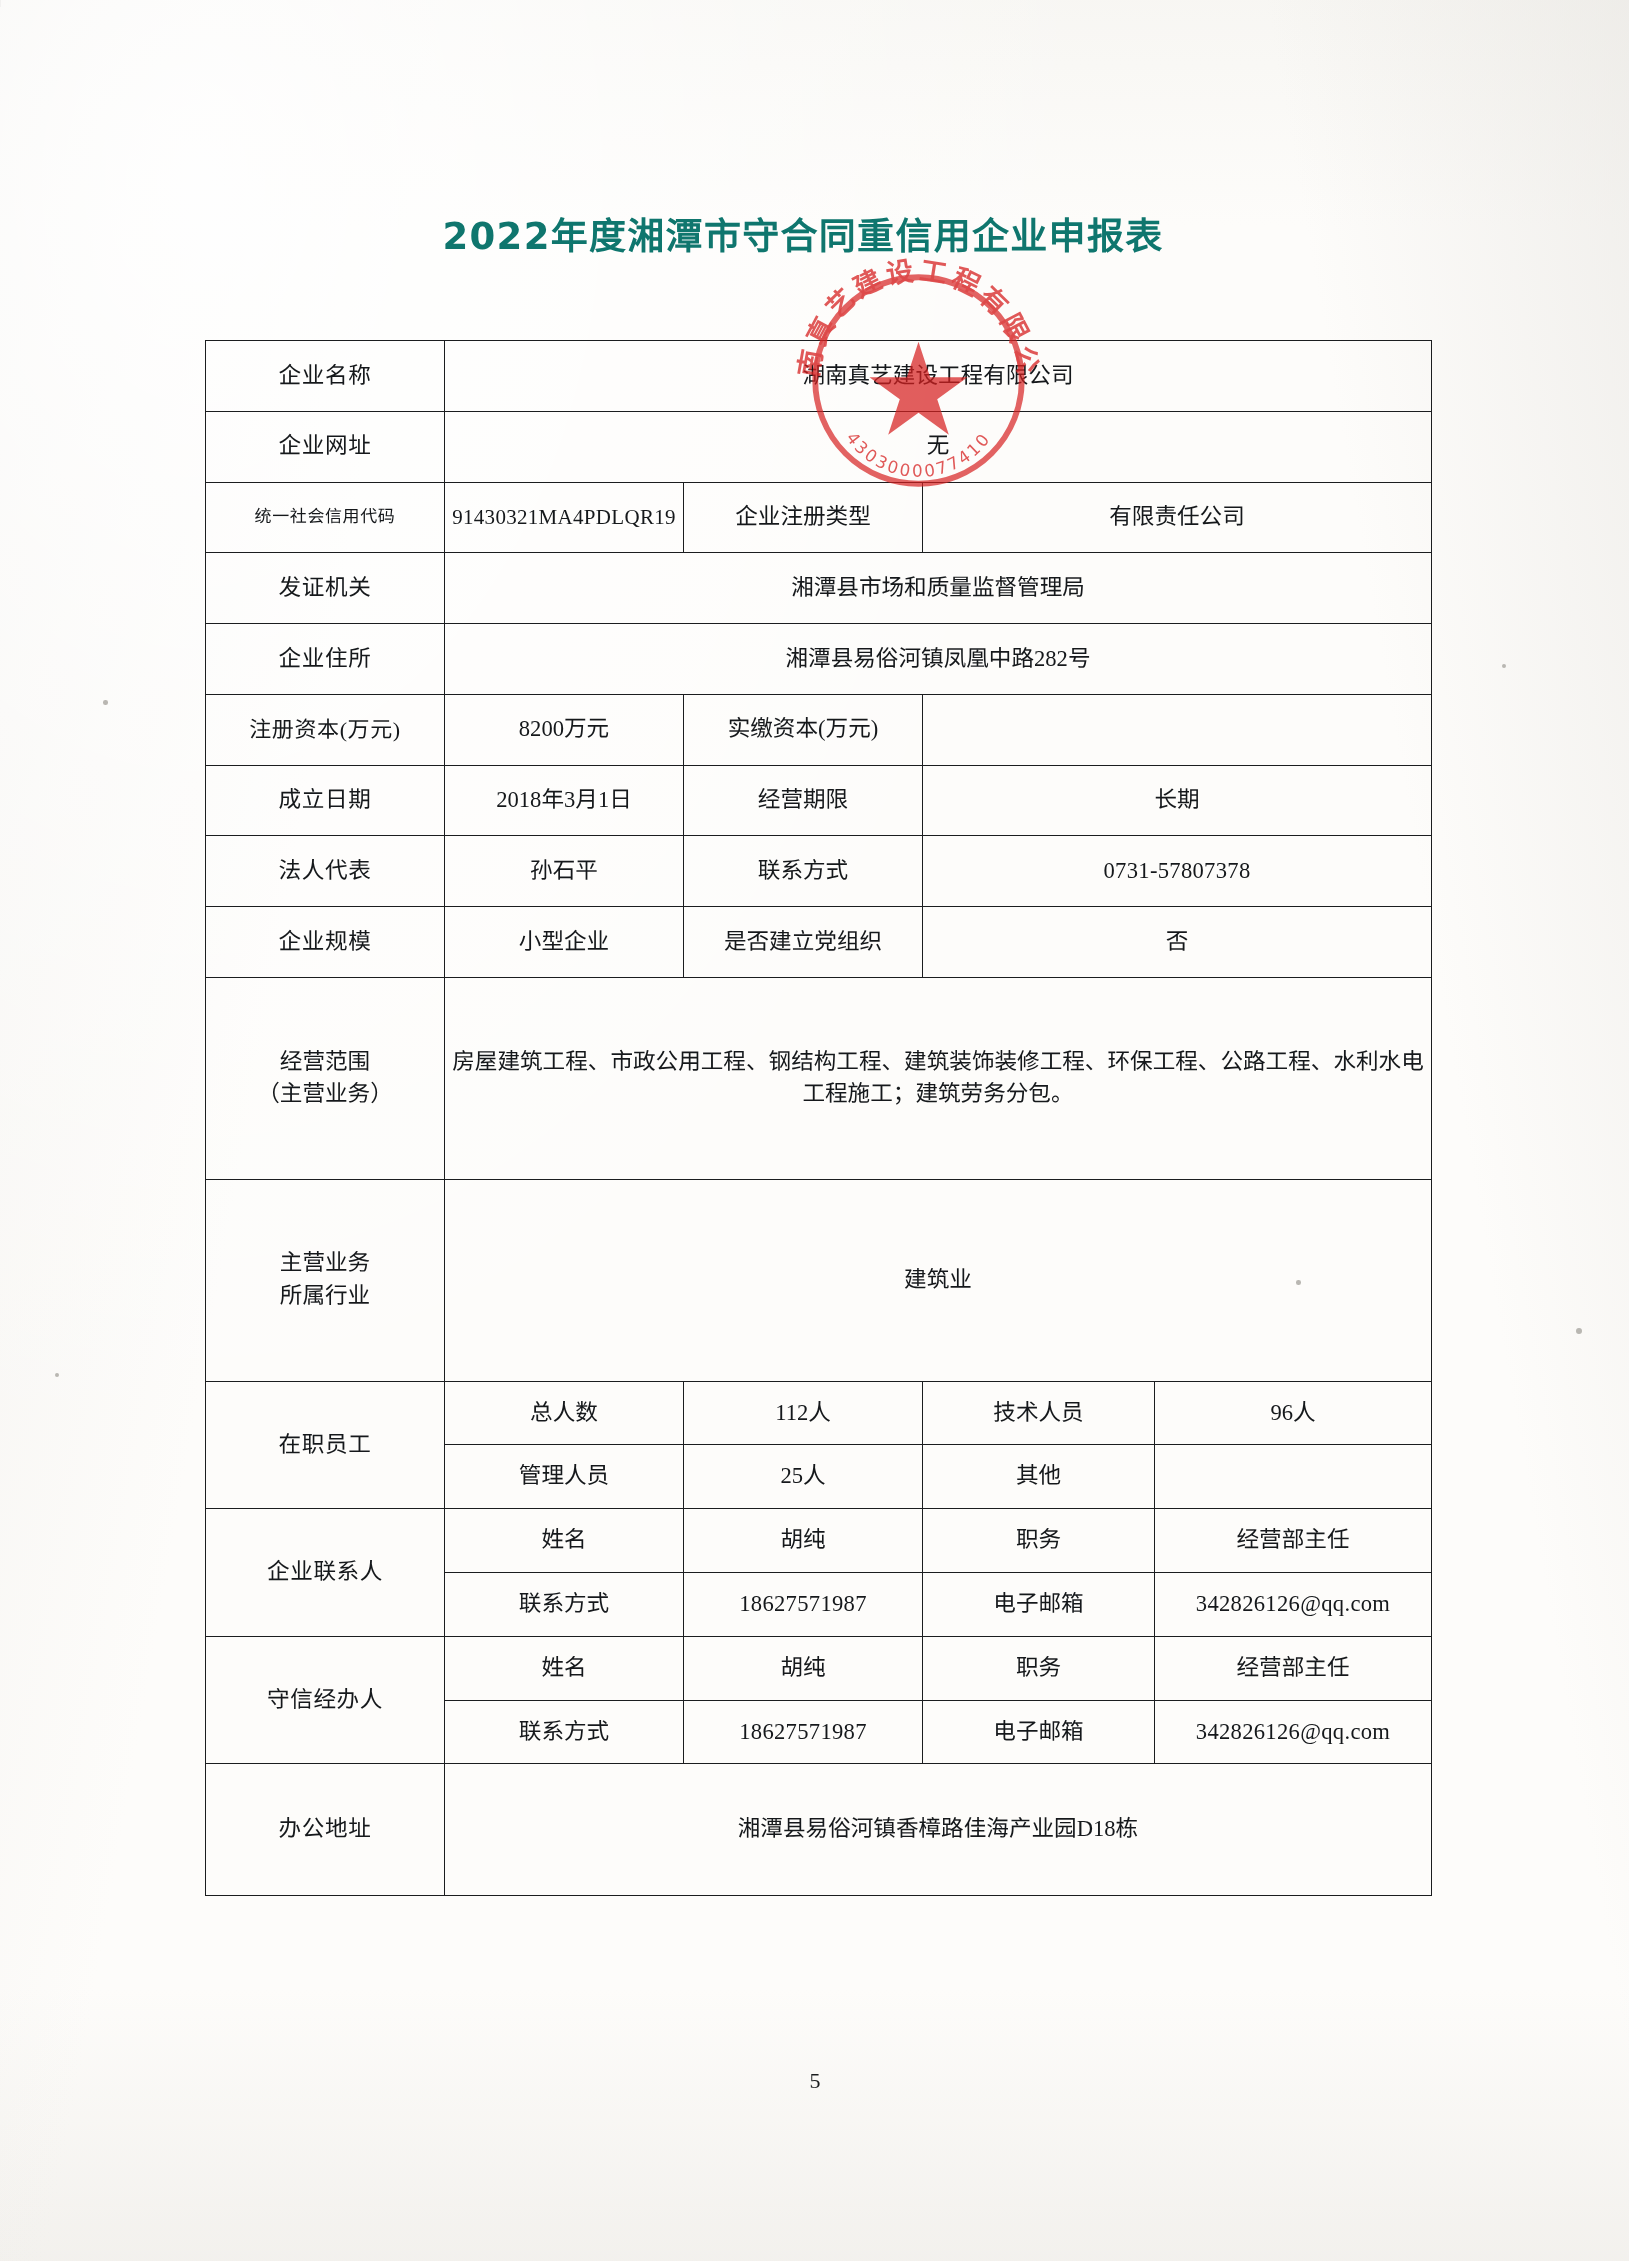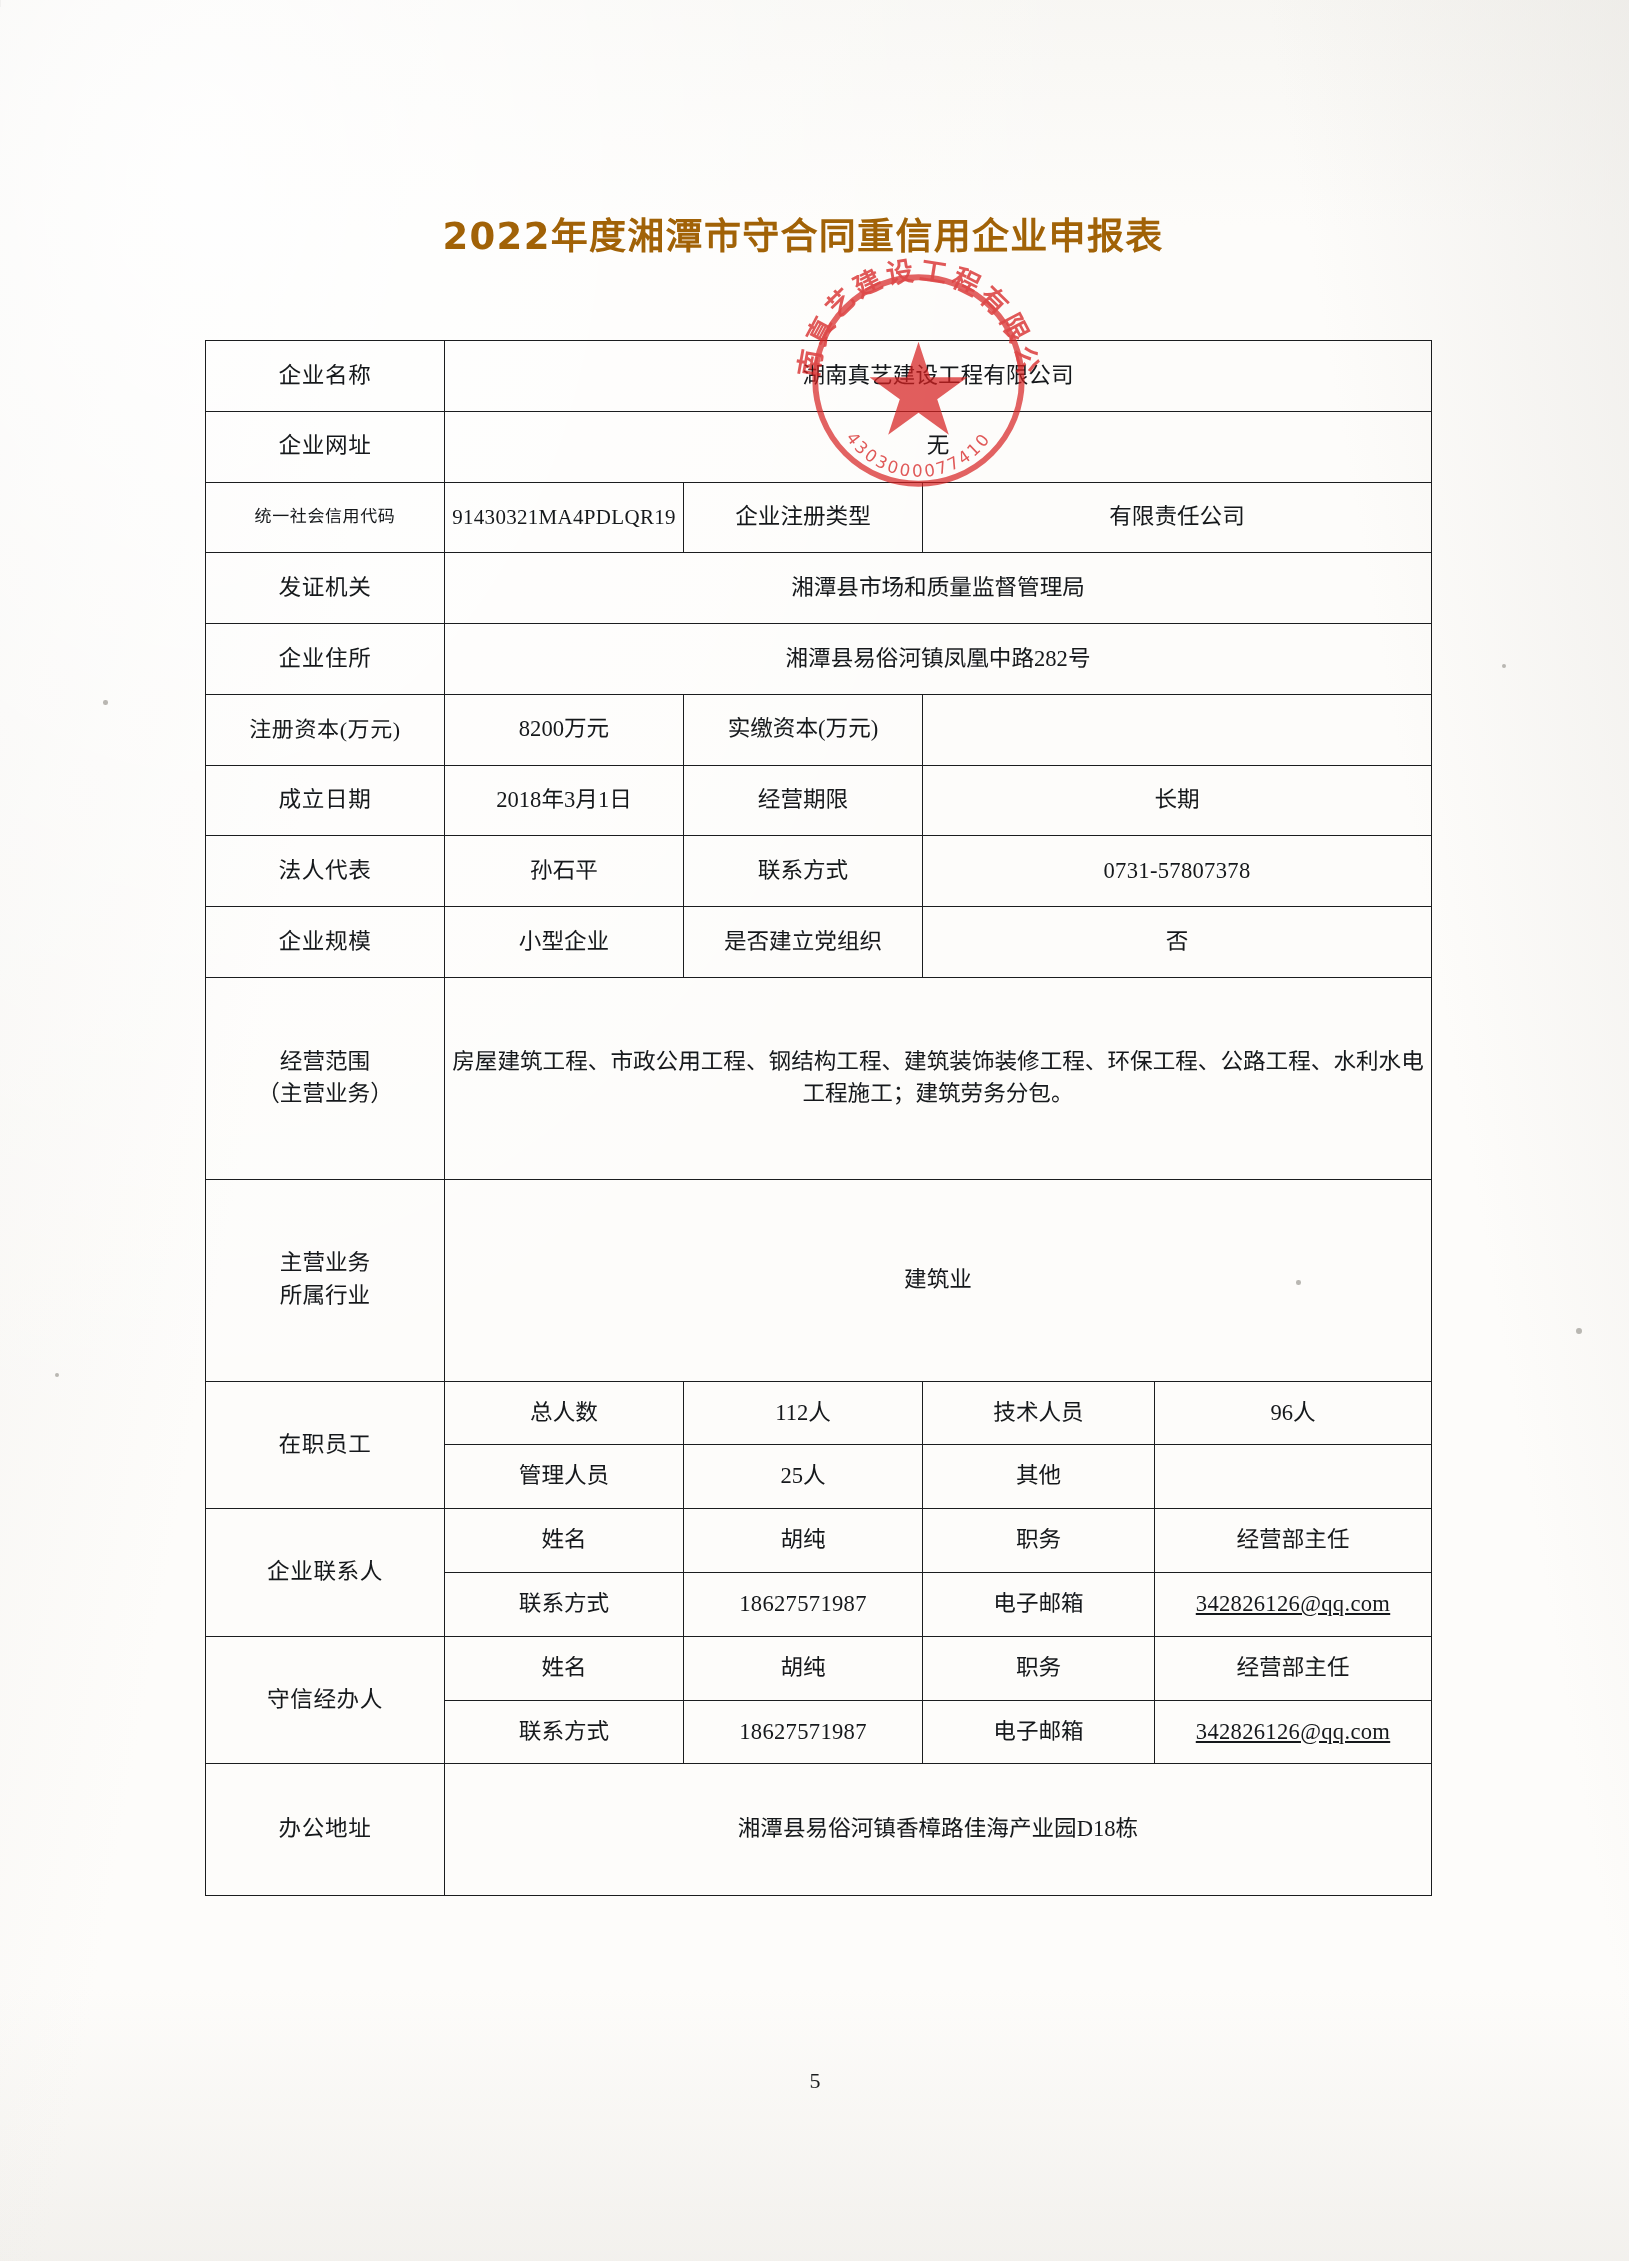--- a/index.html
+++ b/index.html
@@ -46,21 +46,21 @@
   .doc-title {
     position: absolute;
     top: 206px;
     left: 0;
     width: 1606px;
     text-align: center;
     font-family: "DejaVu Sans", "Liberation Sans", sans-serif;
     font-weight: bold;
     font-size: 37px;
     letter-spacing: 1.3px;
-    color: #a16207;
+    color: #0f766e;
   }
   table.main {
     position: absolute;
     top: 340px;
     left: 205px;
     width: 1225px;
     border-collapse: collapse;
     table-layout: fixed;
     padding-left: 12px;
   }
@@ -78,21 +78,20 @@
     letter-spacing: 0.6px;
   }
   td.sublabel {
     font-size: 20px;
   }
   td.value {
     font-size: 22.6px;
   }
   td.value-sm {
     font-size: 20.6px;
-    text-decoration: underline;
   }
   .mono {
     font-family: "Liberation Serif", serif;
     letter-spacing: 0.3px;
   }
   .scope {
     text-align: left;
     font-size: 23px;
     line-height: 1.75;
     padding: 6.4px 17px 6.4px 13px;

